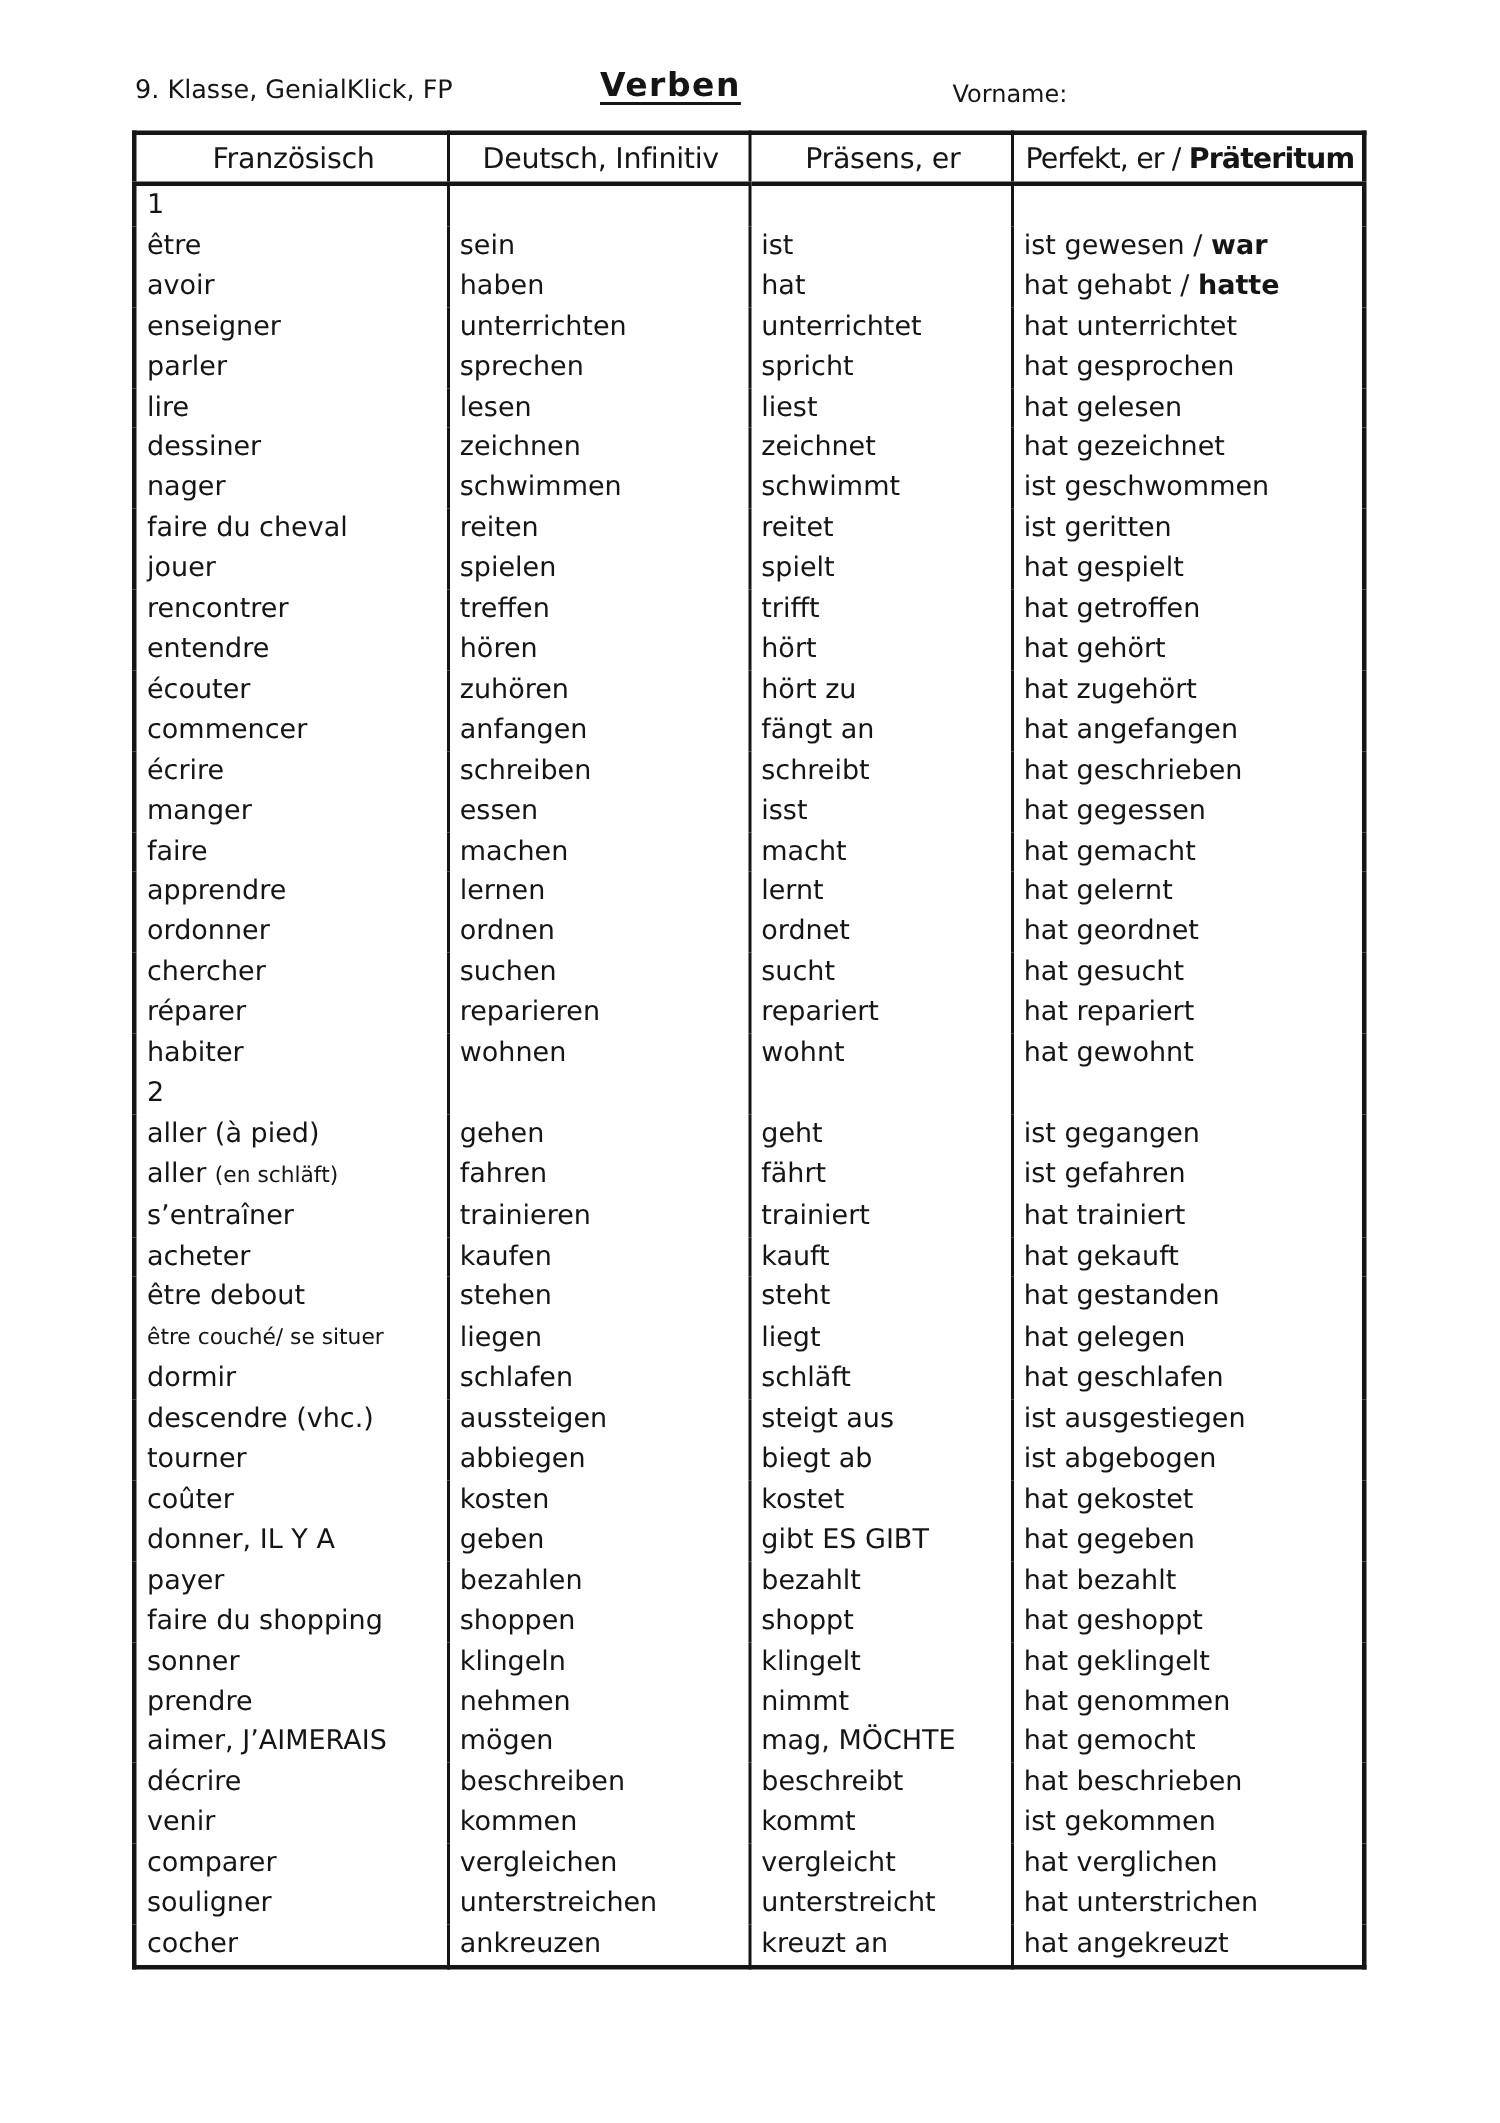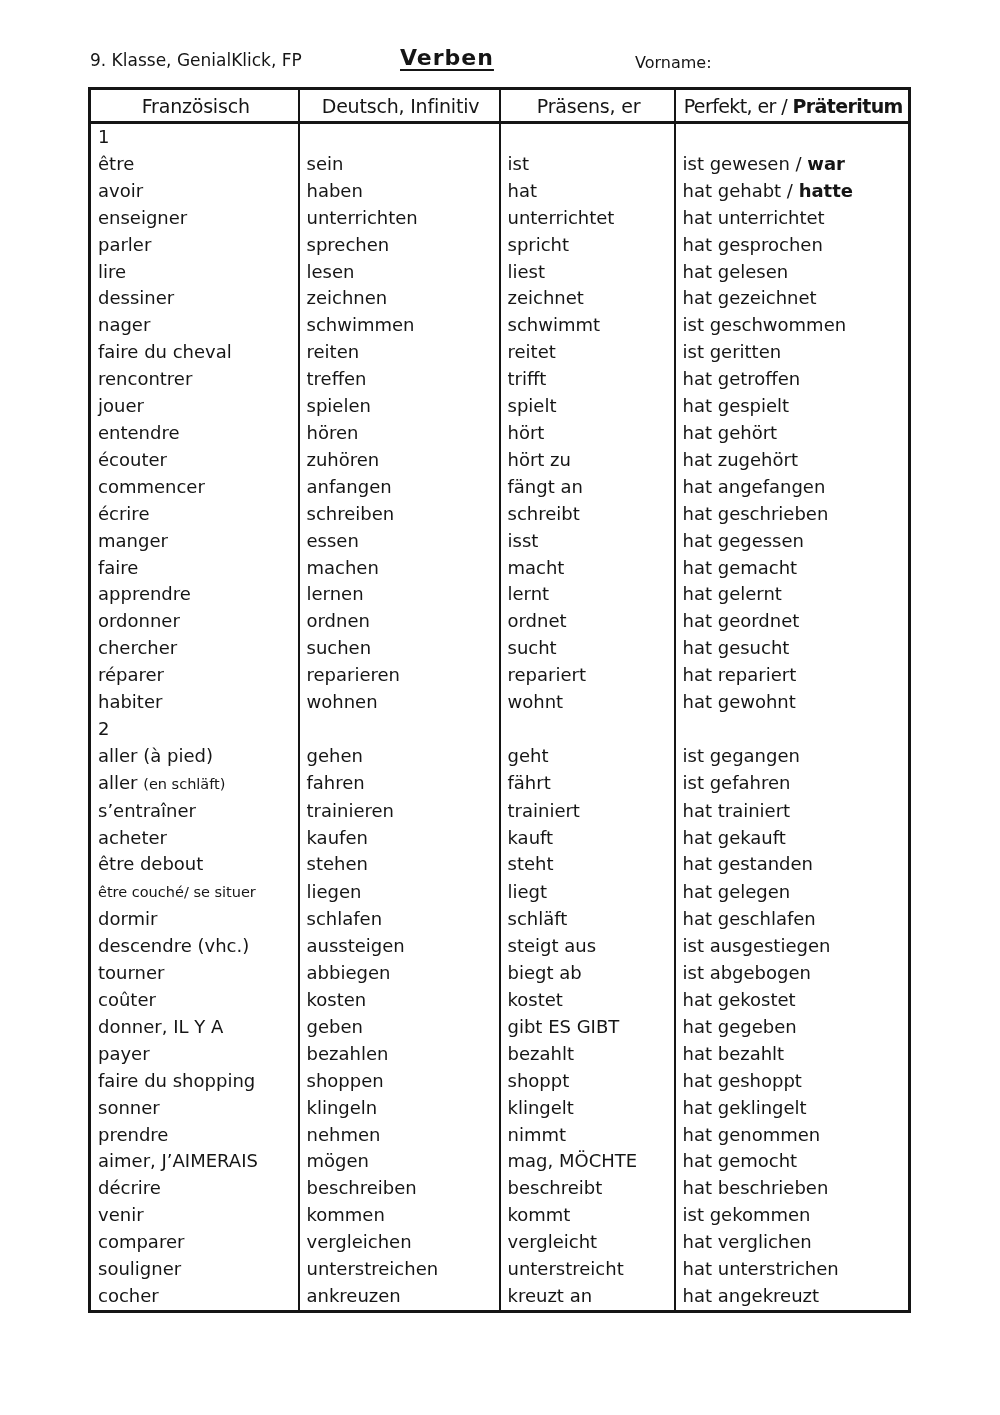--- a/index.html
+++ b/index.html
@@ -153,32 +153,32 @@
         <td><span>schwimmt</span></td>
         <td><span>ist geschwommen</span></td>
       </tr>
       <tr>
         <td><span>faire du cheval</span></td>
         <td><span>reiten</span></td>
         <td><span>reitet</span></td>
         <td><span>ist geritten</span></td>
       </tr>
       <tr>
+        <td><span>jouer</span></td>
+        <td><span>spielen</span></td>
+        <td><span>spielt</span></td>
+        <td><span>hat gespielt</span></td>
+      </tr>
+      <tr>
         <td><span>rencontrer</span></td>
         <td><span>treffen</span></td>
         <td><span>trifft</span></td>
         <td><span>hat getroffen</span></td>
       </tr>
       <tr>
-        <td><span>jouer</span></td>
-        <td><span>spielen</span></td>
-        <td><span>spielt</span></td>
-        <td><span>hat gespielt</span></td>
-      </tr>
-      <tr>
         <td><span>entendre</span></td>
         <td><span>hören</span></td>
         <td><span>hört</span></td>
         <td><span>hat gehört</span></td>
       </tr>
       <tr>
         <td><span>écouter</span></td>
         <td><span>zuhören</span></td>
         <td><span>hört zu</span></td>
         <td><span>hat zugehört</span></td>

